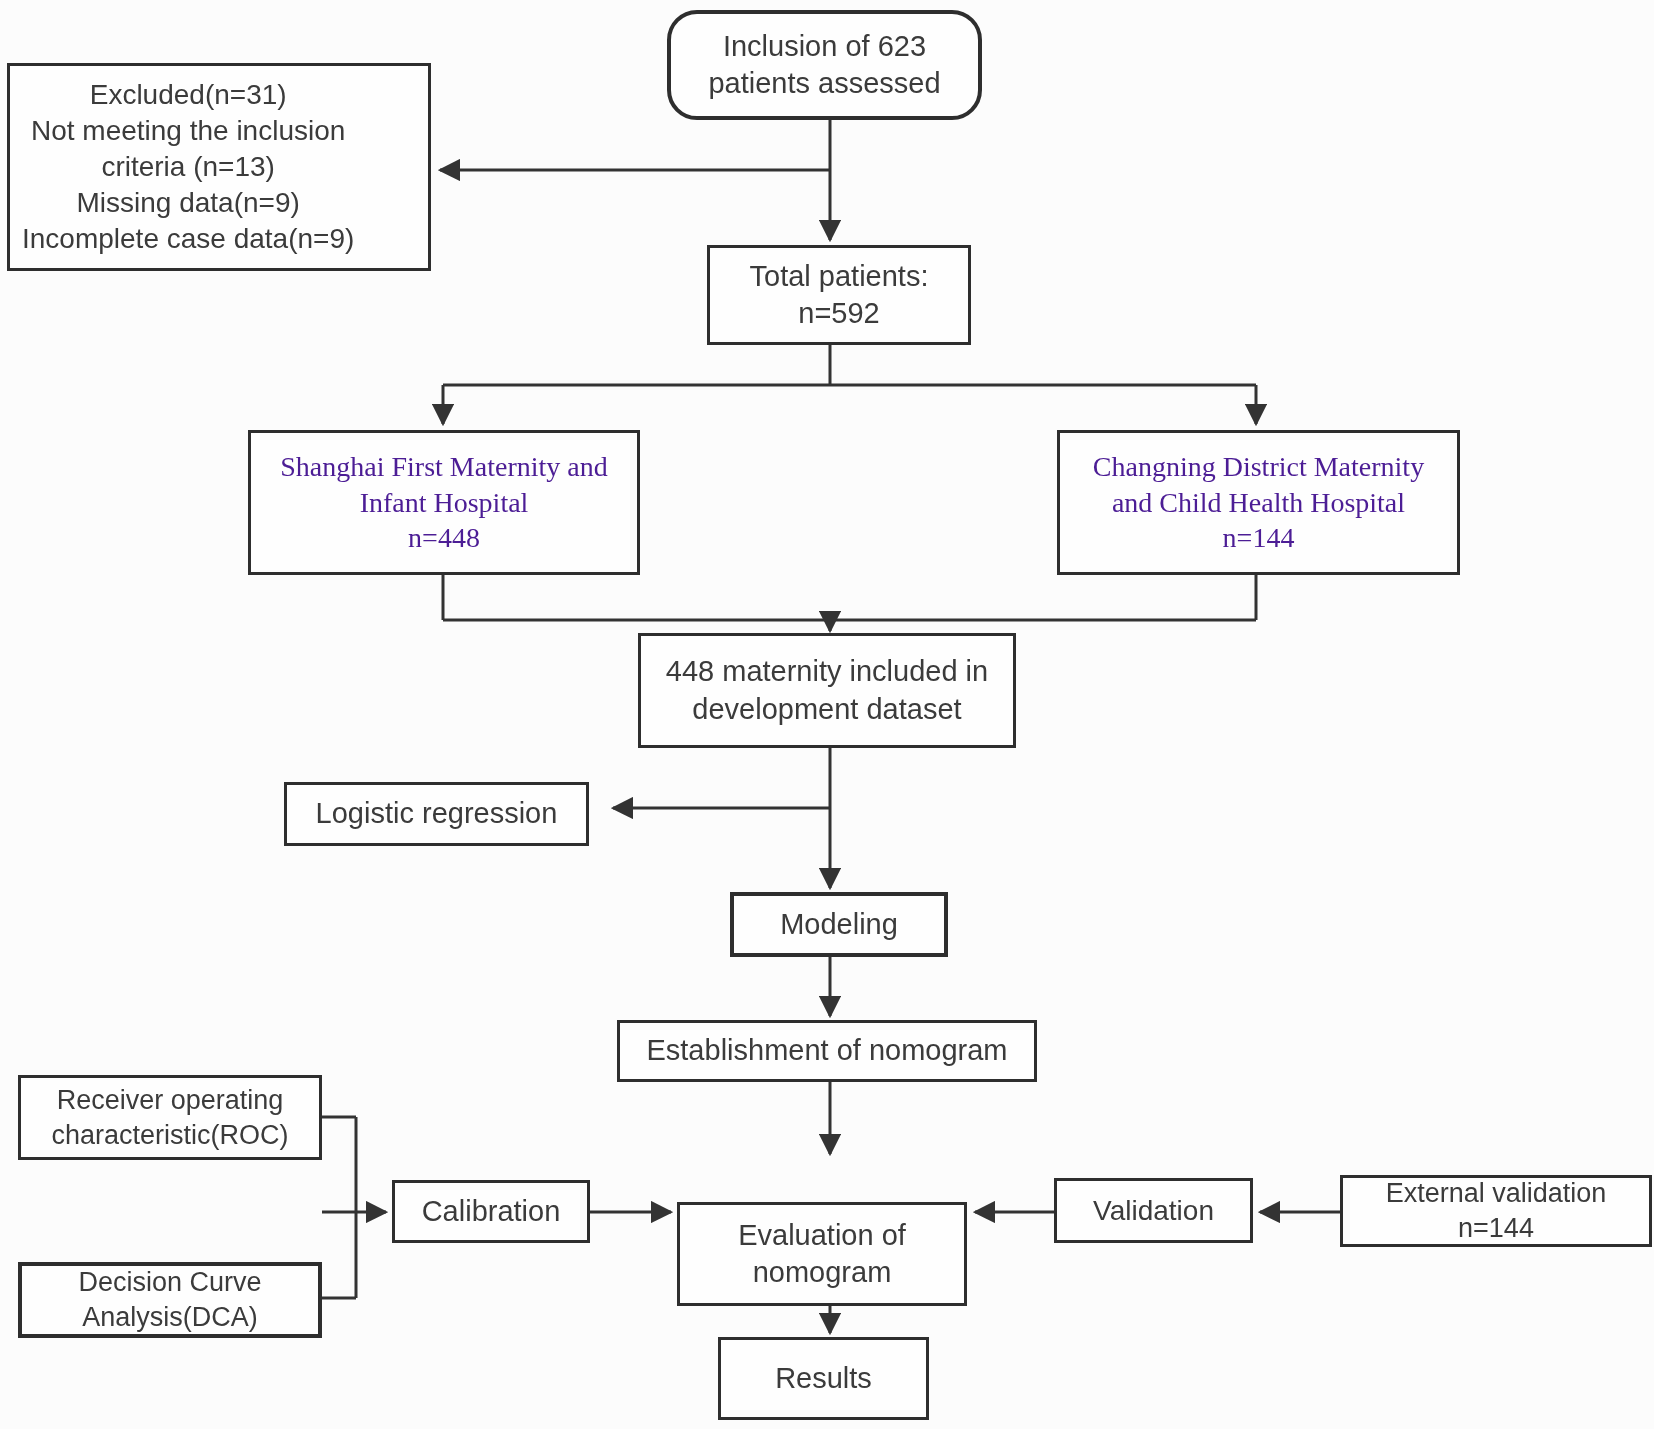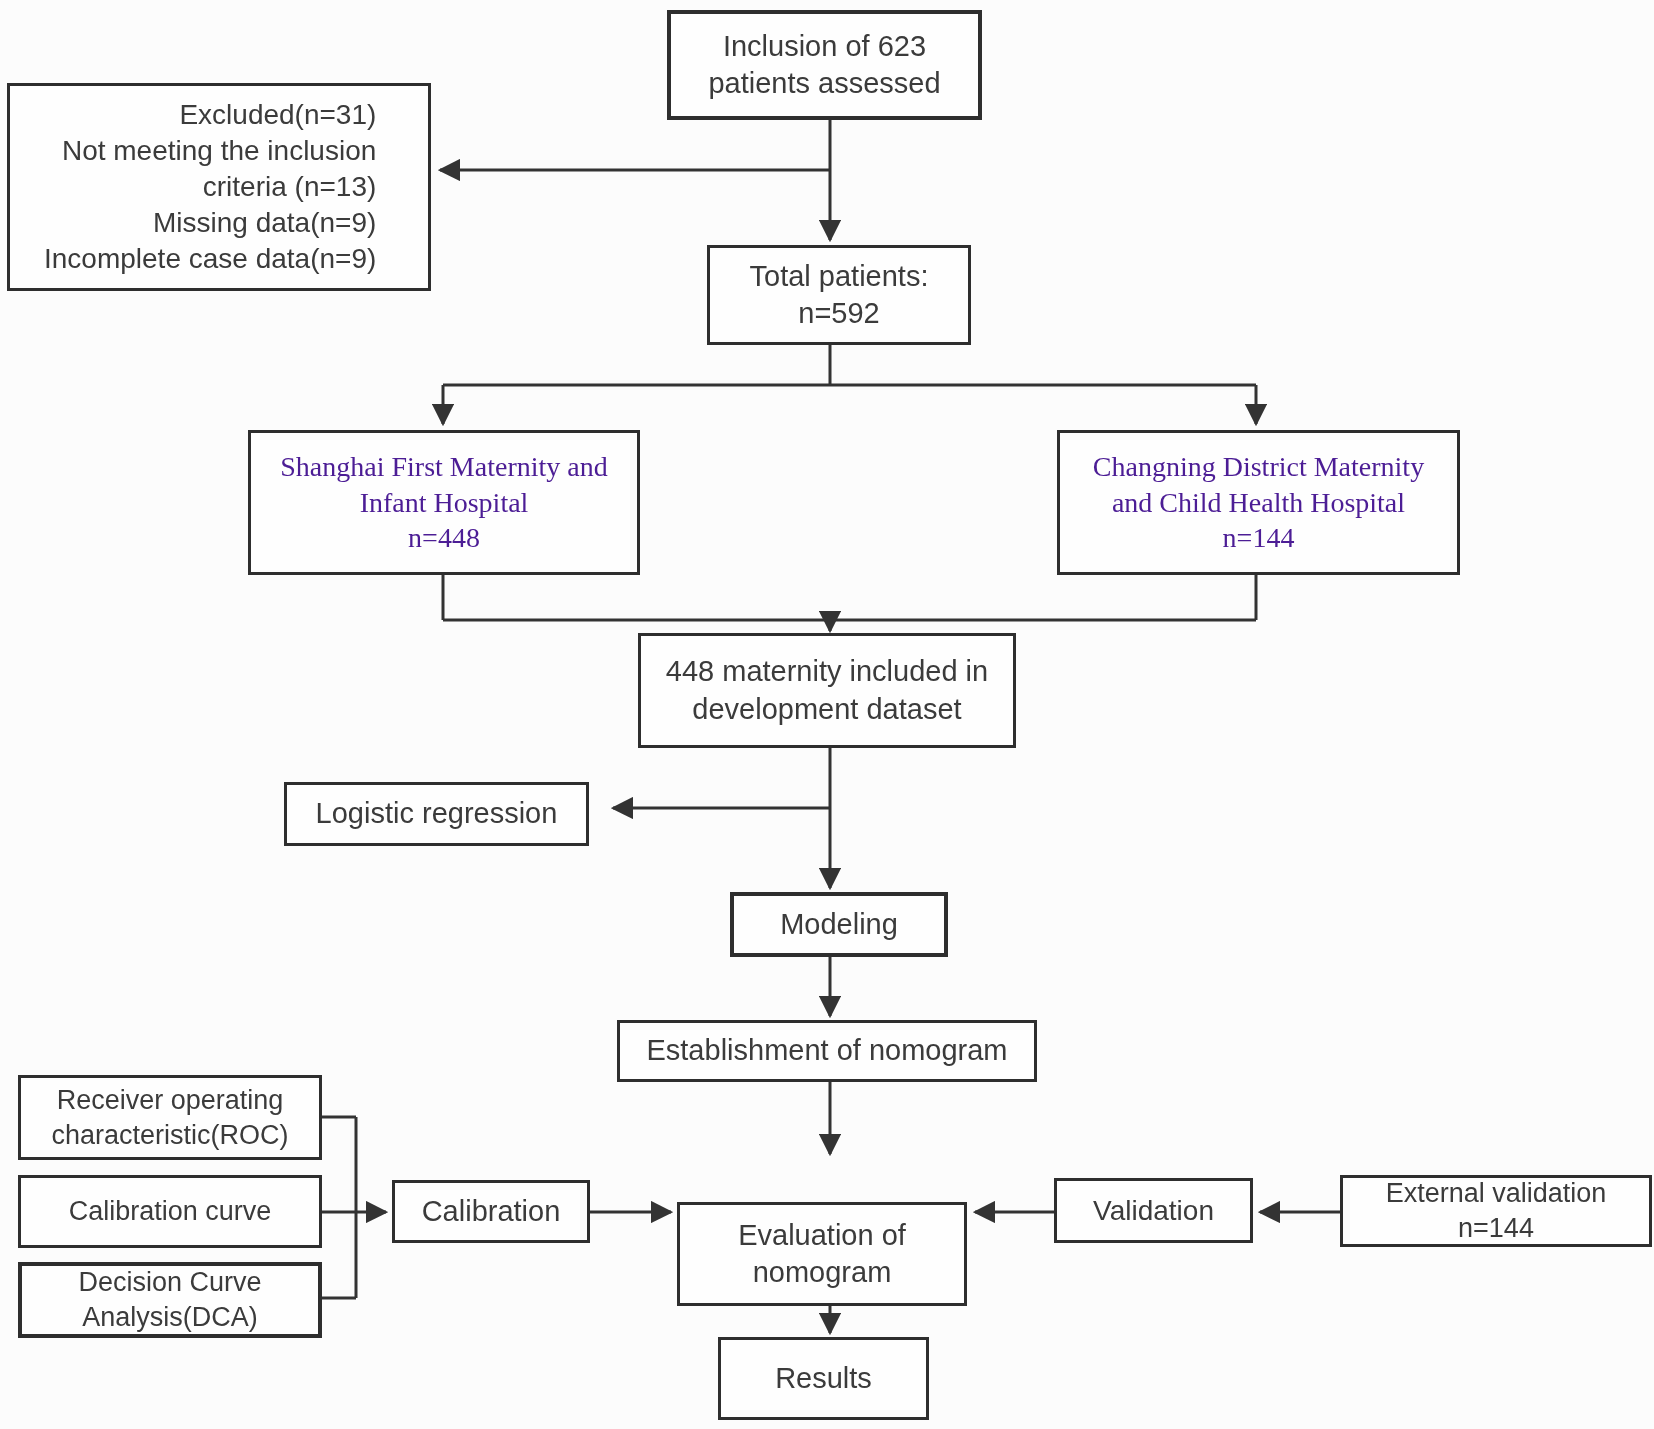--- a/index.html
+++ b/index.html
@@ -20,21 +20,21 @@
     background:#fefefe;
     display:flex;align-items:center;justify-content:center;
     text-align:center;
     white-space:pre-line;
     color:#3b3b3b;
     font-size:29px;
     line-height:1.28;
     padding:4px 8px;
   }
   .node.thick{border-width:4px;}
-  .node.left-align{justify-content:flex-start;text-align:right;padding-left:34px;margin-top:20px;}
+  .node.left-align{justify-content:flex-start;text-align:center;padding-left:12px;}
   .node.serif{font-family:"Liberation Serif", serif;color:#4c1d95;font-size:28px;}
   .node.small{font-size:27px;}
 </style>
 </head>
 <body>
 
 <div class="stage">
 
   <svg class="connectors" viewBox="0 0 1654 1429" xmlns="http://www.w3.org/2000/svg">
     <defs>
@@ -61,21 +61,21 @@
       <path d="M322 1117 L356 1117"></path>
       <path d="M356 1117 L356 1298"></path>
       <path d="M322 1298 L356 1298"></path>
       <path d="M322 1212 L386 1212" marker-end="url(#arrow)"></path>
       <path d="M590 1212 L671 1212" marker-end="url(#arrow)"></path>
       <path d="M1340 1212 L1260 1212" marker-end="url(#arrow)"></path>
       <path d="M1054 1212 L975 1212" marker-end="url(#arrow)"></path>
     </g>
   </svg>
 
-  <div class="node thick" style="left:667px;top:10px;width:315px;height:110px;">Inclusion of 623
+  <div class="node thick" style="left:667px;top:10px;width:315px;height:110px;border-radius:30px;">Inclusion of 623
 patients assessed</div>
 
   <div class="node left-align" style="left:7px;top:63px;width:424px;height:208px;font-size:28px;">Excluded(n=31)
 Not meeting the inclusion
 criteria (n=13)
 Missing data(n=9)
 Incomplete case data(n=9)</div>
 
   <div class="node" style="left:699px;top:245px;width:264px;height:100px;margin-left:8px;">Total patients:
 n=592</div>
@@ -93,21 +93,20 @@
 
   <div class="node" style="left:284px;top:782px;width:305px;height:64px;">Logistic regression</div>
 
   <div class="node thick" style="left:730px;top:892px;width:218px;height:65px;">Modeling</div>
 
   <div class="node" style="left:617px;top:1020px;width:420px;height:62px;">Establishment of nomogram</div>
 
   <div class="node small" style="left:18px;top:1075px;width:304px;height:85px;">Receiver operating
 characteristic(ROC)</div>
 
-  <div class="node small" style="left:18px;top:1175px;width:304px;height:73px;">Calibration curve</div>
 
   <div class="node small thick" style="left:18px;top:1262px;width:304px;height:76px;">Decision Curve
 Analysis(DCA)</div>
 
   <div class="node" style="left:392px;top:1180px;width:198px;height:63px;">Calibration</div>
 
   <div class="node" style="left:677px;top:1158px;width:290px;height:104px;margin-top:44px;">Evaluation of
 nomogram</div>
 
   <div class="node" style="left:1054px;top:1178px;width:199px;height:65px;font-size:28px;">Validation</div>

